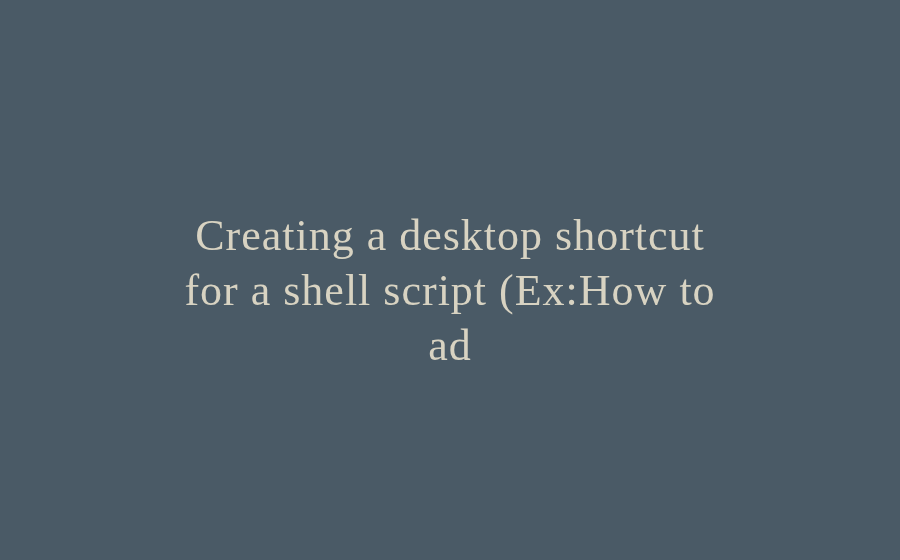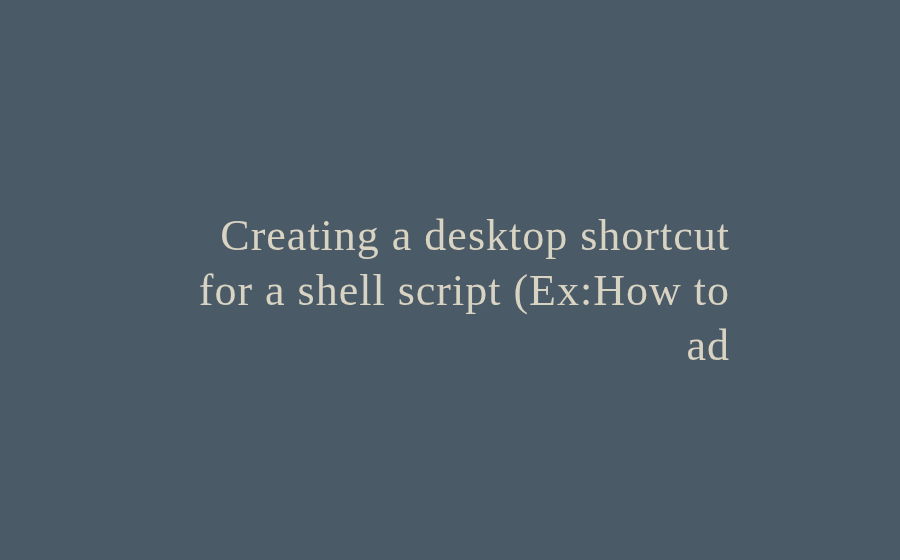--- a/index.html
+++ b/index.html
@@ -14,21 +14,21 @@
       display: flex;
       align-items: center;
       justify-content: center;
       overflow: hidden;
     }
     .text-block {
       color: #d8d3c2;
       font-family: 'Brush Script MT', 'Segoe Script', 'Comic Sans MS', cursive;
       font-size: 44px;
       line-height: 1.25;
-      text-align: right;
+      text-align: center;
       width: 560px;
       font-weight: normal;
       letter-spacing: 1px;
       margin-top: 20px;
     }
   </style>
 </head>
 <body>
 
 <div class="text-block">Creating a desktop shortcut for a shell script (Ex:How to ad</div>

